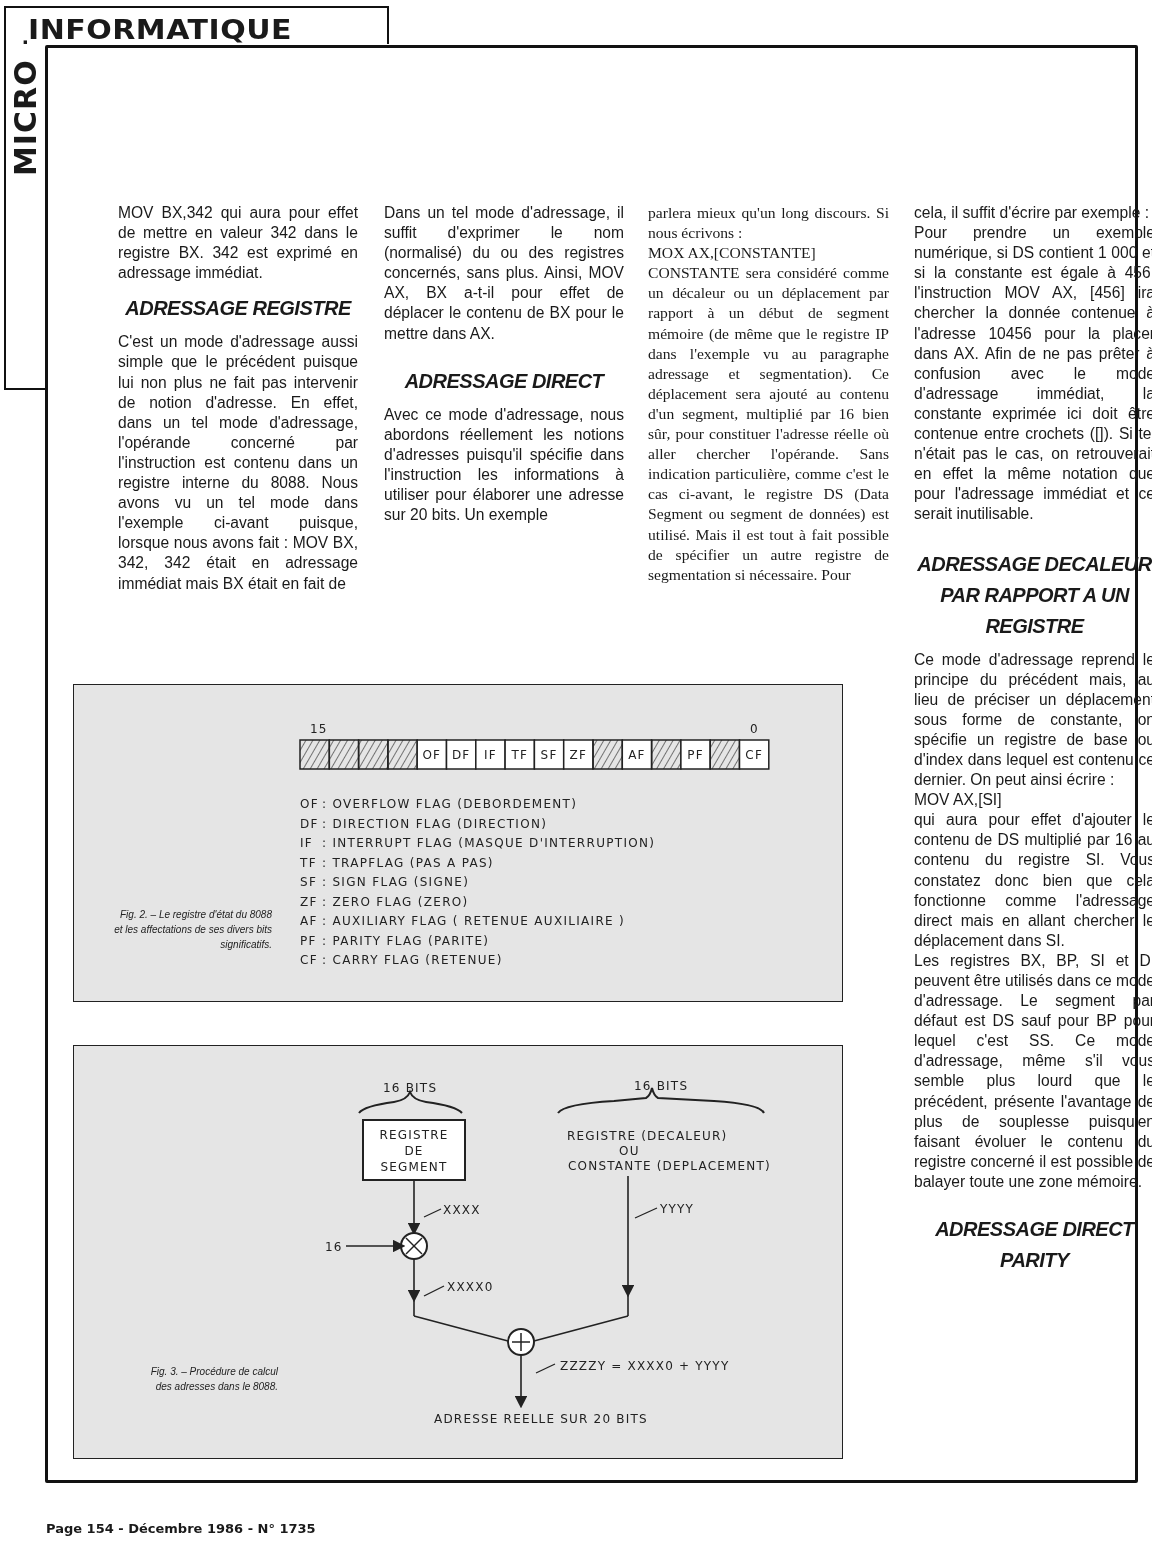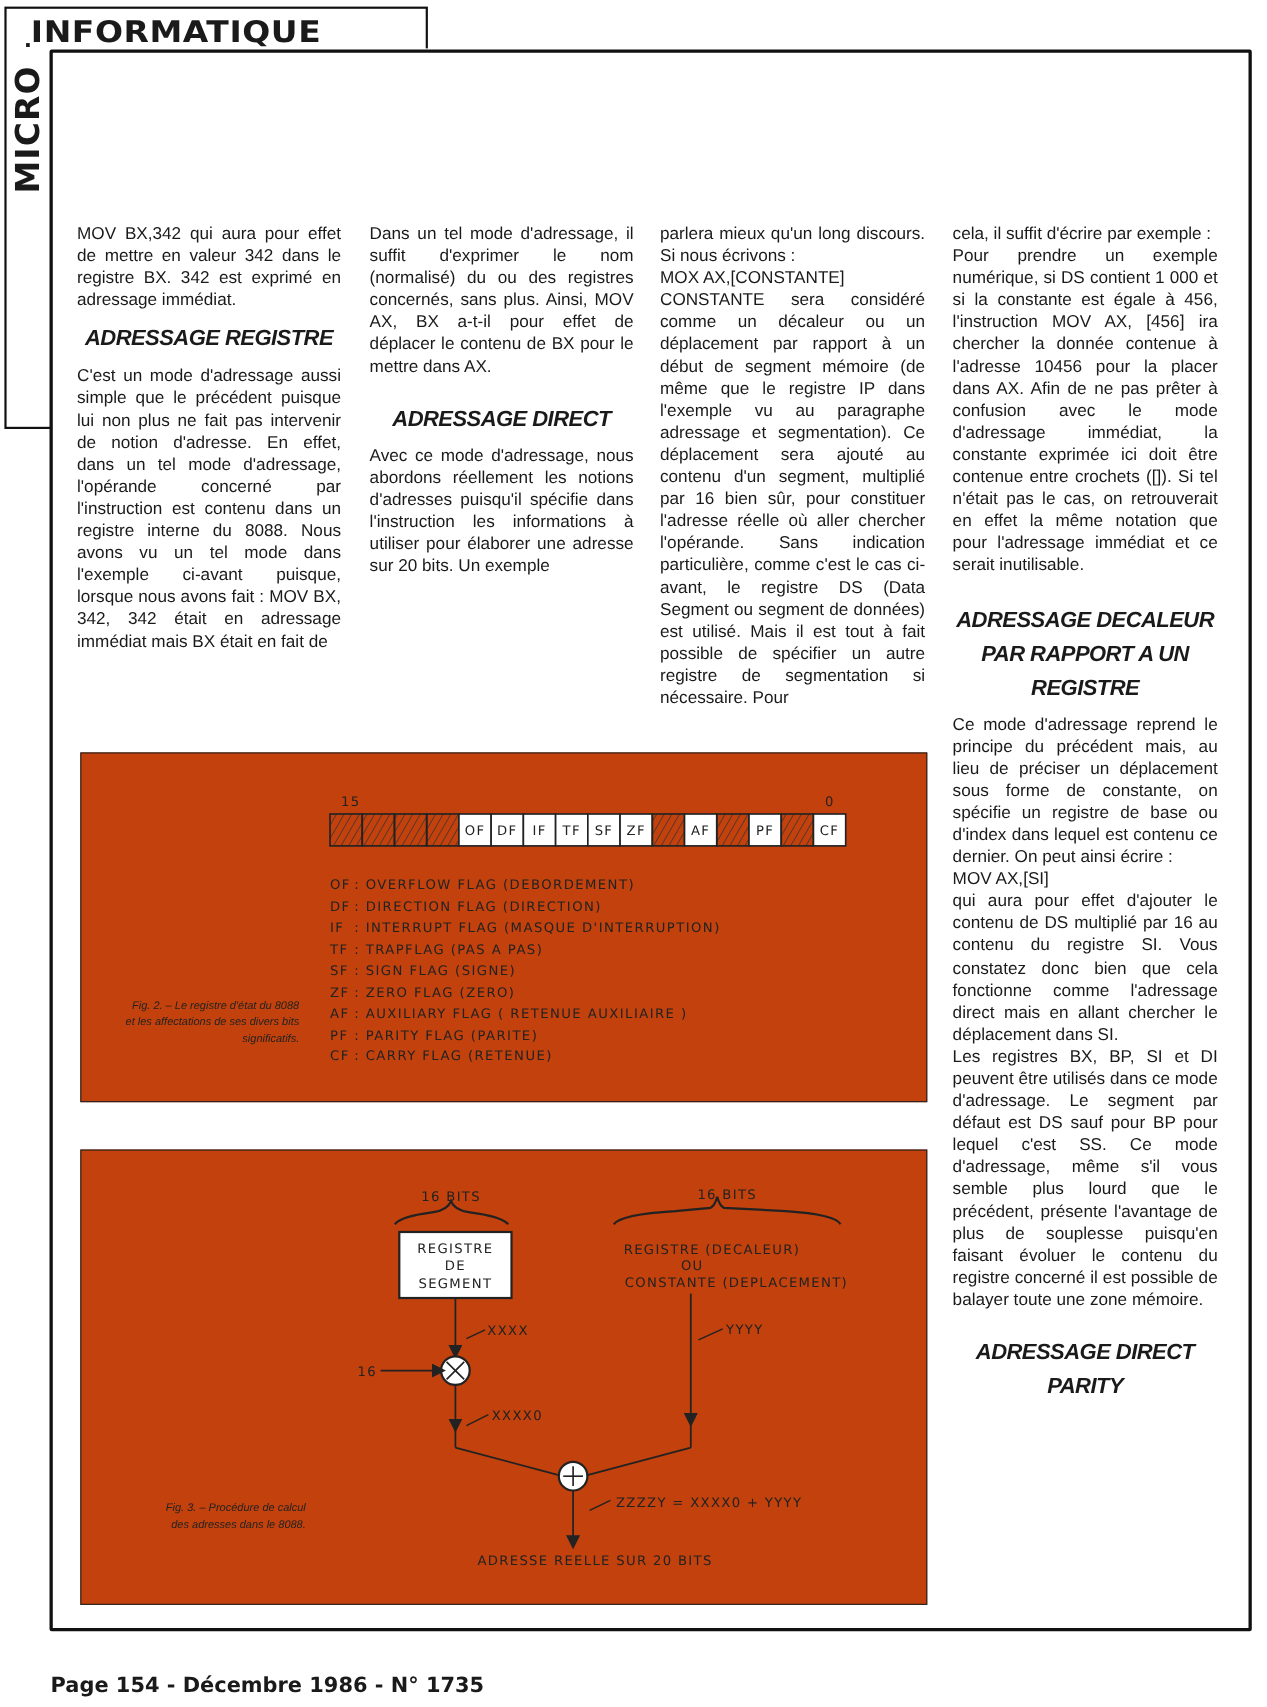--- a/index.html
+++ b/index.html
@@ -12,42 +12,42 @@
   .header-frame .mask { position: absolute; left: 40px; top: 36px; width: 360px; height: 350px; background: #fff; }
   .main-frame { position: absolute; left: 45px; top: 45px; width: 1087px; height: 1432px;
                 border: 3px solid #111; border-radius: 2px; background: #fff; }
   .section-title { position: absolute; left: 22px; top: 6px; font-weight: 900; font-size: 30px; letter-spacing: 0.5px;
                    font-family: "DejaVu Sans", sans-serif; transform: scaleY(0.9); transform-origin: left top; }
   .section-dot { position: absolute; left: 16px; top: 14px; font-weight: bold; font-size: 24px; }
   .side-title { position: absolute; left: 2px; top: 168px; transform: rotate(-90deg); transform-origin: left top;
                 font-family: "DejaVu Sans", sans-serif; font-weight: 900; font-size: 30px; letter-spacing: 1px; white-space: nowrap; }
 
   
-  .col { position: absolute; font-size: 15.6px; line-height: 20.1px; text-align: justify; }
+  .col { position: absolute; font-size: 15.6px; line-height: 20.1px; text-align: justify; margin-left: 48px; }
   .col p { margin: 0; }
   .col .h { font-weight: bold; font-style: italic; font-size: 20px; line-height: 31px; margin: 10px 0 8px 0;
             letter-spacing: -0.5px; text-align: center; }
   .c1 { left: 70px; top: 203px; width: 240px; }
   .c2 { left: 336px; top: 203px; width: 240px; }
-  .c3 { left: 600px; top: 203px; width: 241px; }
+  .c3 { left: 600px; top: 203px; width: 241px; font-family: Liberation Serif, serif; }
   .c4 { left: 866px; top: 203px; width: 241px; }
   .mono { letter-spacing: 3px; }
 
   
-  .fig { position: absolute; border: 1.5px solid #222; background: #c2410c; }
+  .fig { position: absolute; border: 1.5px solid #222; background: #e5e5e5; }
   .fig2 { left: 73px; top: 684px; width: 768px; height: 316px; }
   .fig3 { left: 73px; top: 1045px; width: 768px; height: 412px; }
   .figtext { font-family: "DejaVu Sans", sans-serif; font-size: 12px; letter-spacing: 1.2px; fill: #222; }
   .caption { position: absolute; font-style: italic; font-size: 10px; line-height: 15px; text-align: right; color: #222; }
   .flag-list { position: absolute; left: 226px; top: 110px; font-family: "DejaVu Sans", sans-serif; font-size: 12px;
                letter-spacing: 1.3px; line-height: 19.5px; color: #222; }
   .flag-list .row { white-space: nowrap; }
   .flag-list .k { display: inline-block; width: 22px; }
 
-  .footer { position: absolute; left: 46px; top: 1521px; font-weight: bold; font-size: 19px; font-family: "DejaVu Sans", sans-serif; }
+  .footer { position: absolute; left: 46px; top: 1521px; font-weight: bold; font-size: 13px; font-family: "DejaVu Sans", sans-serif; }
 </style>
 </head>
 <body>
 
 <div class="header-frame">
   <div class="mask"></div>
   <span class="section-dot">.</span>
   <span class="section-title">INFORMATIQUE</span>
   <span class="side-title">MICRO</span>
 </div>

